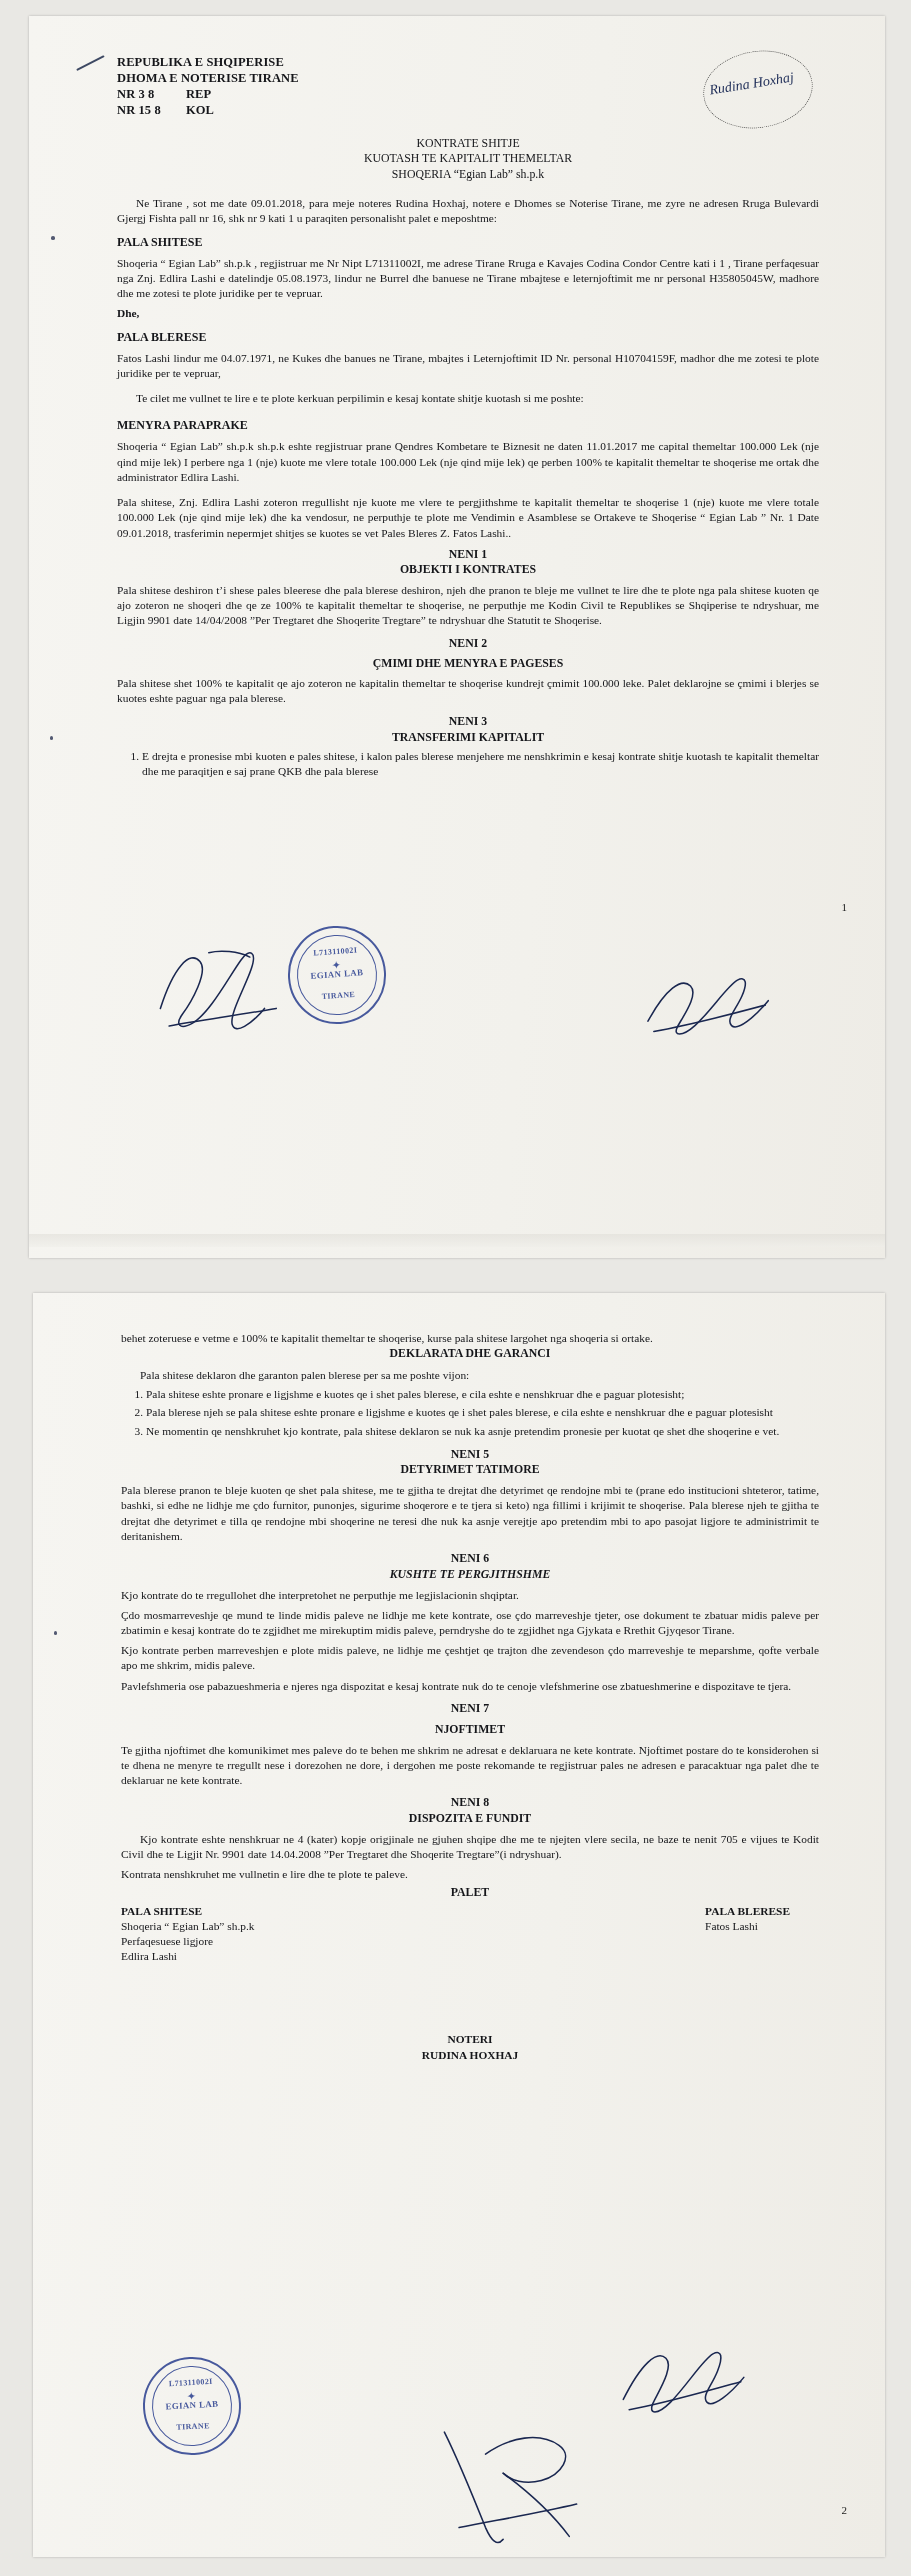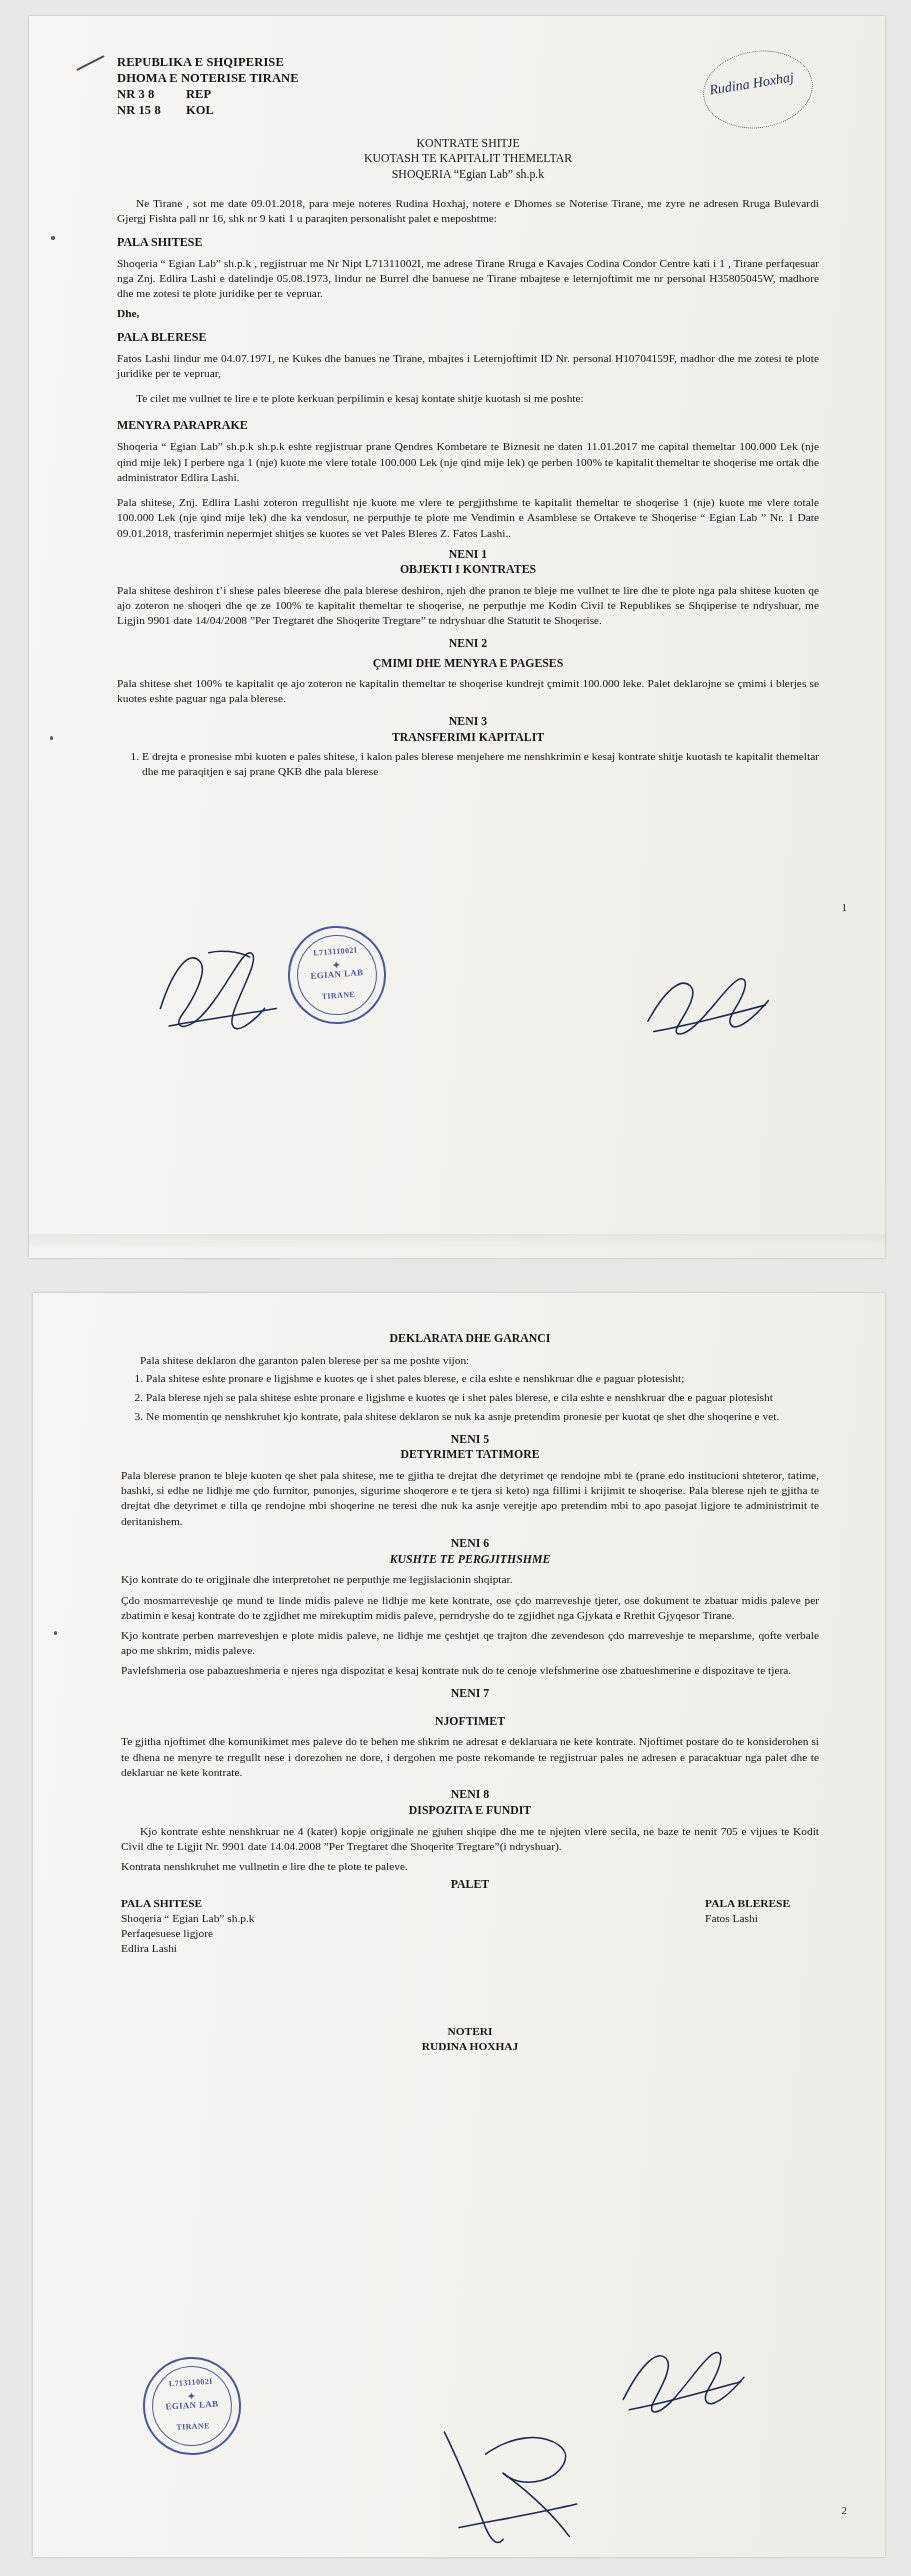--- a/index.html
+++ b/index.html
@@ -288,42 +288,43 @@
 
     <div class="fold" style="top:1218px;"></div>
   </div>
 
   <div class="sheet" id="sheet2">
 
     <div class="dotmark" style="left:20.6px;top:338px;"></div>
 
     <div class="content" style="top:38px;">
 
+      <div class="just">behet zoteruese e vetme e 100% te kapitalit themeltar te shoqerise, kurse pala shitese largohet nga shoqeria si ortake.</div>
 
       <div class="secttitle" style="margin-top:0;">DEKLARATA DHE GARANCI</div>
       <div class="para">Pala shitese deklaron dhe garanton palen blerese per sa me poshte vijon:</div>
       <ol class="numlist">
         <li>Pala shitese eshte pronare e ligjshme e kuotes qe i shet pales blerese, e cila eshte e nenshkruar dhe e paguar plotesisht;</li>
         <li>Pala blerese njeh se pala shitese eshte pronare e ligjshme e kuotes qe i shet pales blerese, e cila eshte e nenshkruar dhe e paguar plotesisht</li>
         <li>Ne momentin qe nenshkruhet kjo kontrate, pala shitese deklaron se nuk ka asnje pretendim pronesie per kuotat qe shet dhe shoqerine e vet.</li>
       </ol>
 
       <div class="secttitle">NENI 5</div>
       <div class="secttitle" style="margin-top:0;">DETYRIMET TATIMORE</div>
       <div class="just para0">Pala blerese pranon te bleje kuoten qe shet pala shitese, me te gjitha te drejtat dhe detyrimet qe rendojne mbi te (prane edo institucioni shteteror, tatime, bashki, si edhe ne lidhje me çdo furnitor, punonjes, sigurime shoqerore e te tjera si keto) nga fillimi i krijimit te shoqerise. Pala blerese njeh te gjitha te drejtat dhe detyrimet e tilla qe rendojne mbi shoqerine ne teresi dhe nuk ka asnje verejtje apo pretendim mbi to apo pasojat ligjore te administrimit te deritanishem.</div>
 
       <div class="secttitle">NENI 6</div>
       <div class="secttitle" style="margin-top:0;font-style:italic;">KUSHTE TE PERGJITHSHME</div>
-      <div class="just para0">Kjo kontrate do te origjinale dhe interpretohet ne perputhje me legjislacionin shqiptar.</div>
+      <div class="just para0">Kjo kontrate do te rregullohet dhe interpretohet ne perputhje me legjislacionin shqiptar.</div>
       <div class="just para0">Çdo mosmarreveshje qe mund te linde midis paleve ne lidhje me kete kontrate, ose çdo marreveshje tjeter, ose dokument te zbatuar midis paleve per zbatimin e kesaj kontrate do te zgjidhet me mirekuptim midis paleve, perndryshe do te zgjidhet nga Gjykata e Rrethit Gjyqesor Tirane.</div>
       <div class="just para0">Kjo kontrate perben marreveshjen e plote midis paleve, ne lidhje me çeshtjet qe trajton dhe zevendeson çdo marreveshje te meparshme, qofte verbale apo me shkrim, midis paleve.</div>
       <div class="just para0">Pavlefshmeria ose pabazueshmeria e njeres nga dispozitat e kesaj kontrate nuk do te cenoje vlefshmerine ose zbatueshmerine e dispozitave te tjera.</div>
 
       <div class="secttitle">NENI 7</div>
-      <div class="secttitle" style="margin-top:12px;font-family:Liberation Serif, serif;">NJOFTIMET</div>
+      <div class="secttitle" style="margin-top:5px;font-family:Liberation Serif, serif;">NJOFTIMET</div>
       <div class="just para0">Te gjitha njoftimet dhe komunikimet mes paleve do te behen me shkrim ne adresat e deklaruara ne kete kontrate. Njoftimet postare do te konsiderohen si te dhena ne menyre te rregullt nese i dorezohen ne dore, i dergohen me poste rekomande te regjistruar pales ne adresen e paracaktuar nga palet dhe te deklaruar ne kete kontrate.</div>
 
       <div class="secttitle">NENI 8</div>
       <div class="secttitle" style="margin-top:0;">DISPOZITA E FUNDIT</div>
       <div class="just para0" style="text-indent:19px;">Kjo kontrate eshte nenshkruar ne 4 (kater) kopje origjinale ne gjuhen shqipe dhe me te njejten vlere secila, ne baze te nenit 705 e vijues te Kodit Civil dhe te Ligjit Nr. 9901 date 14.04.2008 ”Per Tregtaret dhe Shoqerite Tregtare”(i ndryshuar).</div>
       <div class="just para0">Kontrata nenshkruhet me vullnetin e lire dhe te plote te paleve.</div>
 
       <div class="secttitle" style="margin-top:2.9px;">PALET</div>
 
       <div style="display:flex; justify-content:space-between; margin-top:2.9px;">

